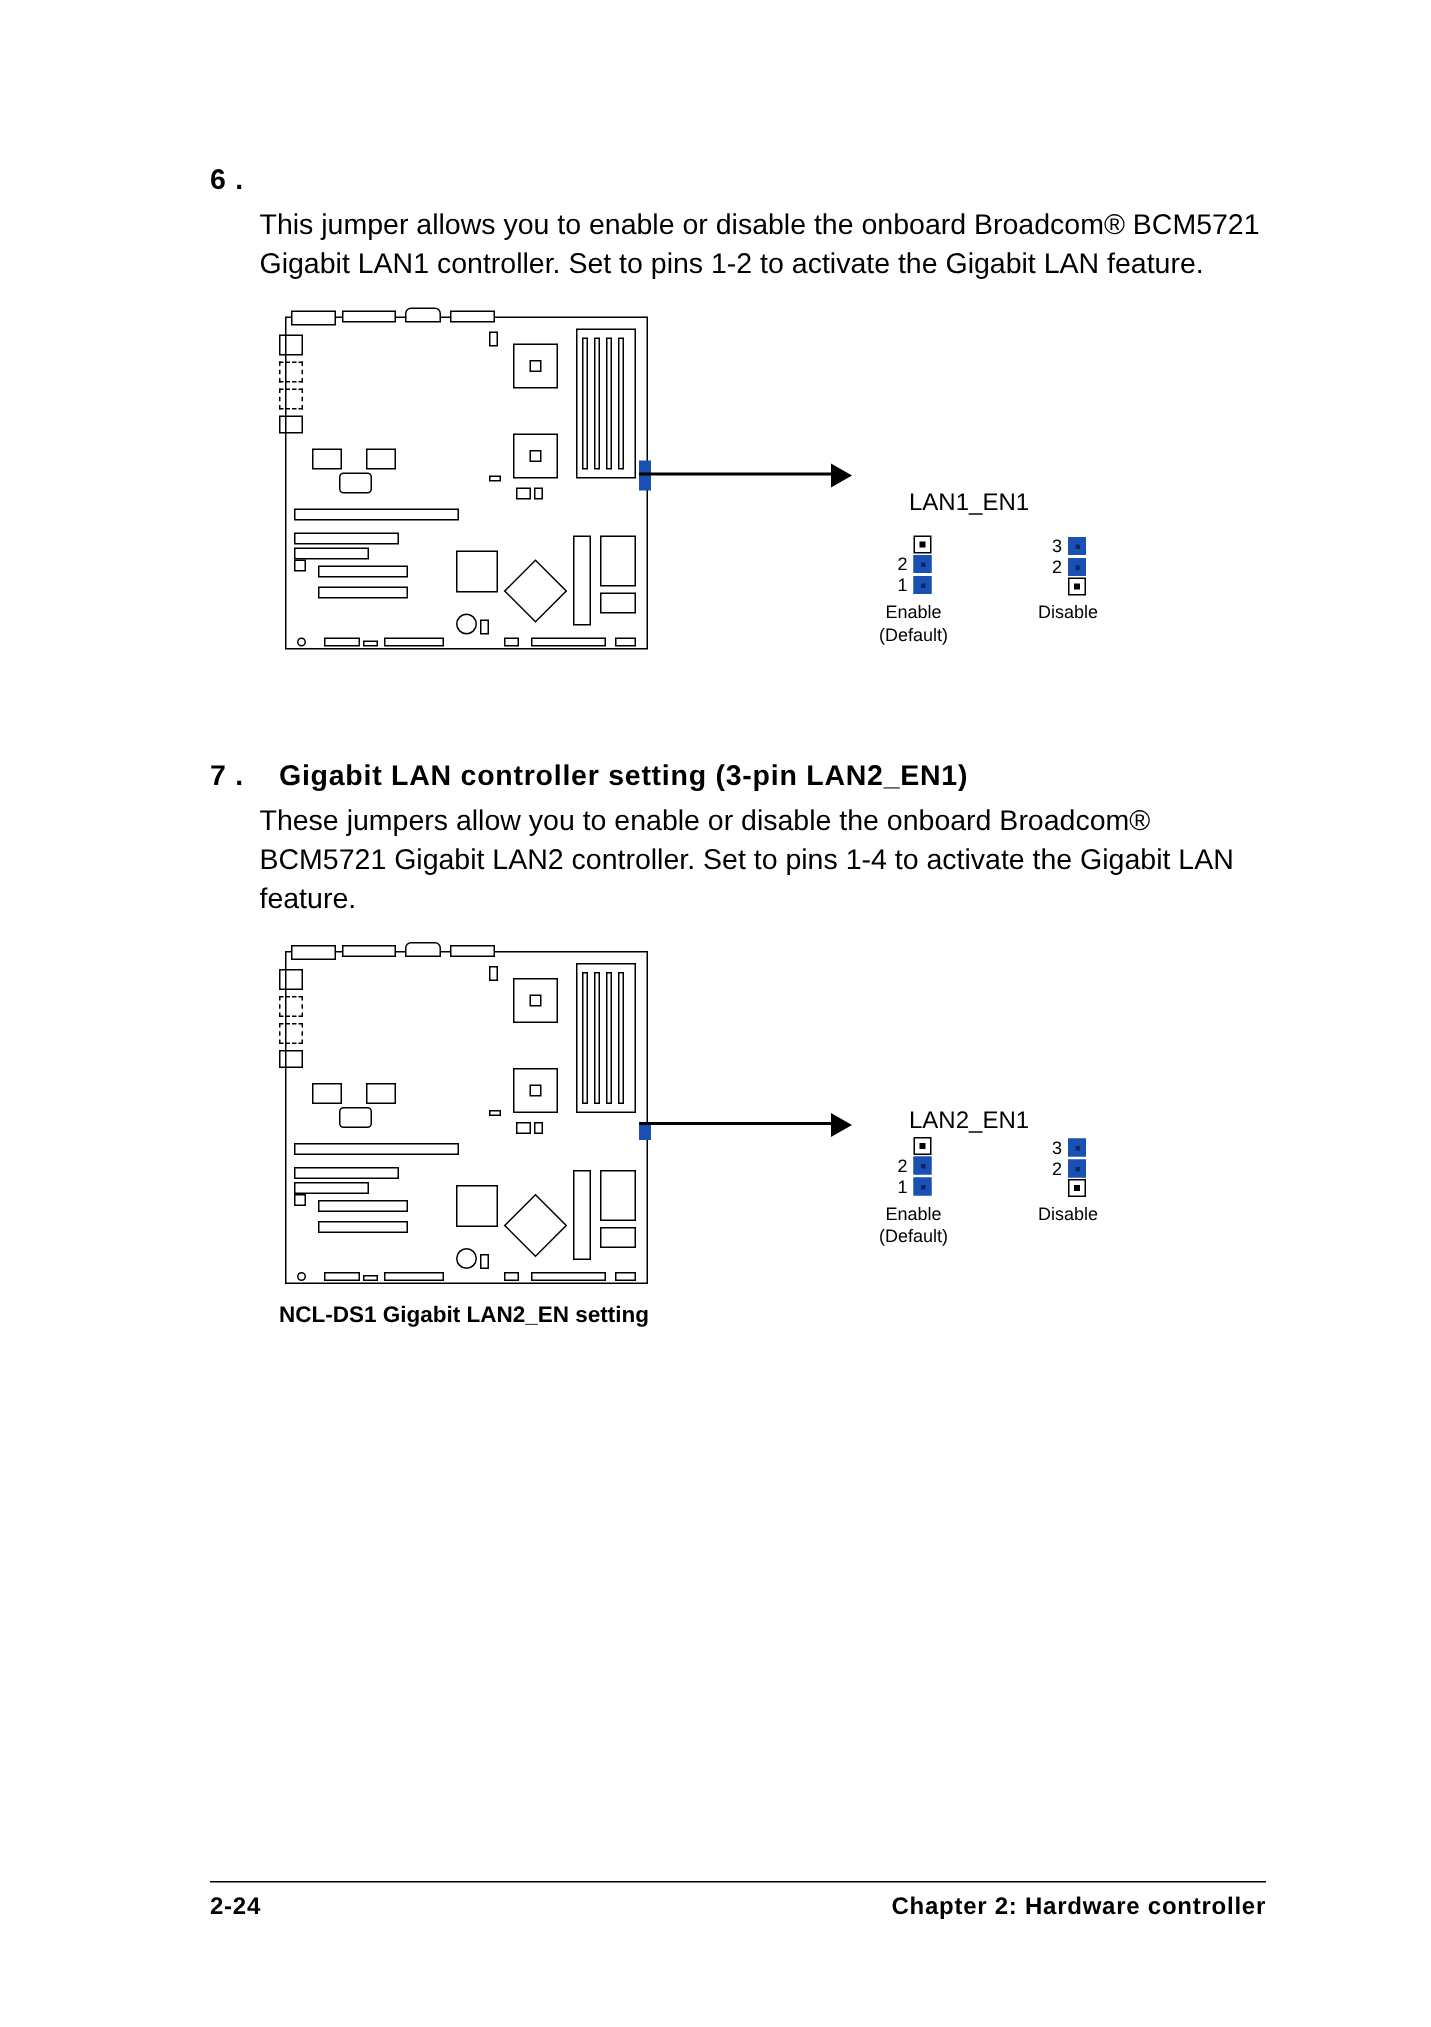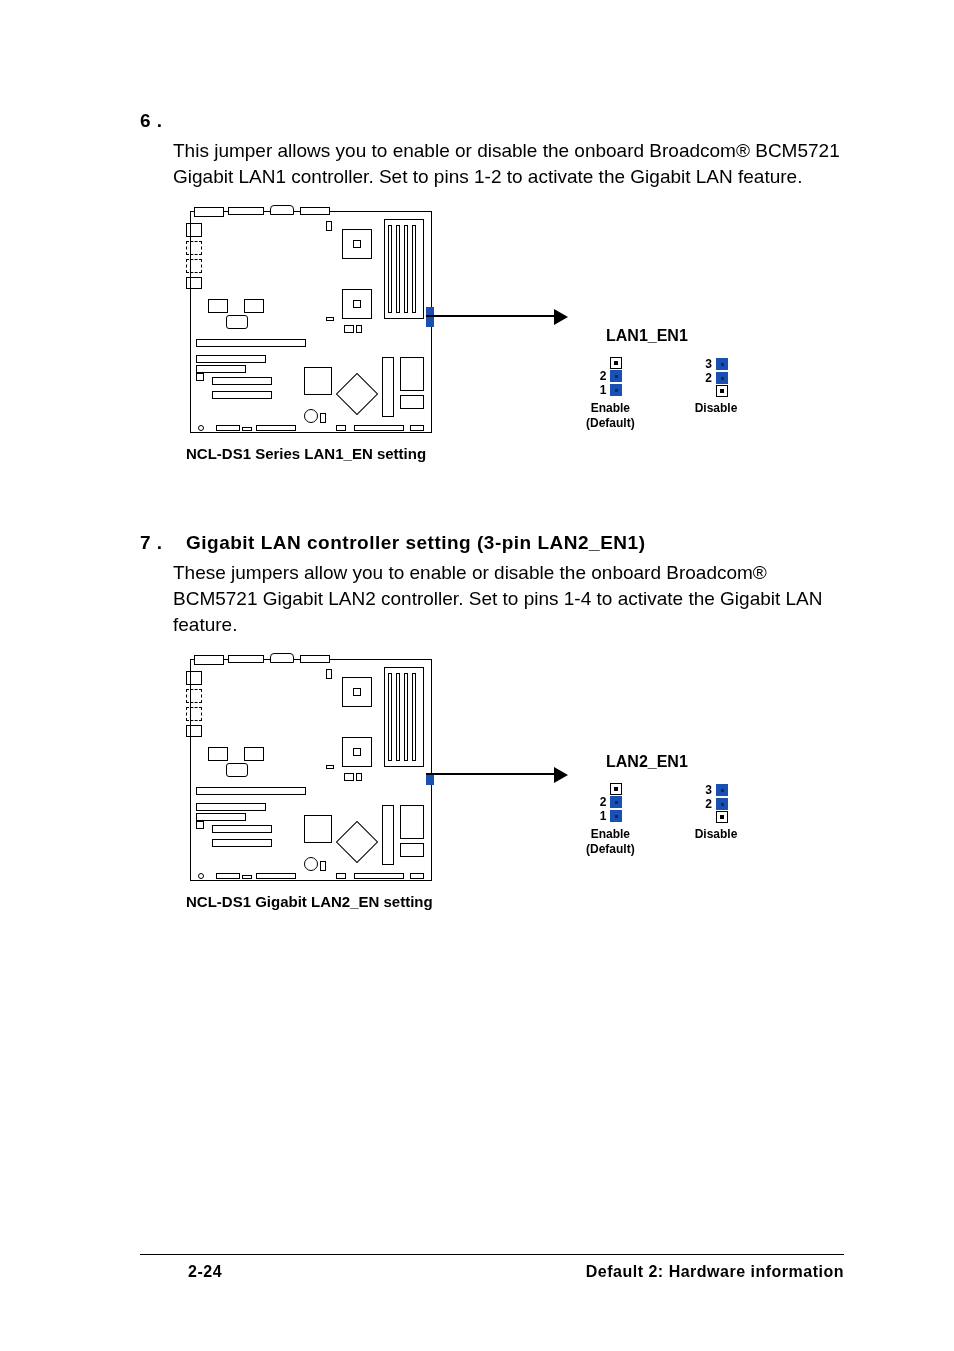--- a/index.html
+++ b/index.html
@@ -52,21 +52,20 @@
   }
   .board-box {
     width: 250px;
     height: 230px;
     position: relative;
   }
   .arrow-area {
     position: relative;
     flex: 1;
     height: 230px;
-    font-weight: bold;
   }
   .arrow-line {
     position: absolute;
     top: 108px;
     left: -10px;
     width: 130px;
     height: 2px;
     background: #000;
   }
   .arrow-head {
@@ -150,21 +149,21 @@
     bottom: 70px;
     left: 140px;
     right: 110px;
     border-top: 1px solid #000;
     padding-top: 8px;
     display: flex;
     justify-content: space-between;
     font-size: 16px;
     letter-spacing: 0.5px;
   }
-  .footer .pgnum { font-weight: bold; margin-left: 48px; }
+  .footer .pgnum { font-weight: bold; }
   .footer .chapter { font-weight: bold; }
 
   
   .mb {
     position: absolute;
     inset: 0;
   }
   .mb-outline {
     position: absolute;
     left: 4px; top: 4px; right: 4px; bottom: 4px;
@@ -318,21 +317,20 @@
                     </div>
                   </div>
               </div>
               <div class="jumper-state">
                 <div>Disable</div>
               </div>
             </div>
           </div>
         </div>
       </div>
-      <div class="figure-caption">NCL-DS1 Series LAN1_EN setting</div>
     </div>
   </div>
 
   <div class="section" style="margin-top:70px;">
     <div class="heading-row">
       <div class="num">7 .</div>
       <div class="heading">Gigabit LAN controller setting (3-pin LAN2_EN1)</div>
     </div>
     <div class="body-text">These jumpers allow you to enable or disable the onboard Broadcom® BCM5721 Gigabit LAN2 controller. Set to pins 1-4 to activate the Gigabit LAN feature.</div>
 
@@ -388,21 +386,21 @@
             <div class="mb-rect" style="left:168px; top:218px; width:50px; height:6px;"></div>
             <div class="mb-rect" style="left:224px; top:218px; width:14px; height:6px;"></div>
 
             <div class="mb-jumper-hl" style="left:240px; top:118px; height:12px;"></div>
           </div>
         </div>
 
         <div class="arrow-area">
           <div class="arrow-line" style="top:118px;"></div>
           <div class="arrow-head" style="top:112px;"></div>
-          <div class="jumper-label" style="top:98px;">LAN2_EN1</div>
+          <div class="jumper-label" style="top:109px;">LAN2_EN1</div>
 
           <div class="jumper-group" style="top:128px;">
             <div class="jumper-col">
               <div class="jumper-pins">
                 <div class="pin-row">
                     <span class="pin-num"></span>
                     <div class="pin open">
                       <div class="dot"></div>
                     </div>
                   </div>
@@ -453,14 +451,14 @@
         </div>
       </div>
       <div class="figure-caption">NCL-DS1 Gigabit LAN2_EN setting</div>
     </div>
   </div>
 
 </div>
 
 <div class="footer">
   <span class="pgnum">2-24</span>
-  <span class="chapter">Default 2: Hardware information</span>
+  <span class="chapter">Chapter 2: Hardware controller</span>
 </div>
 
 </body></html>

